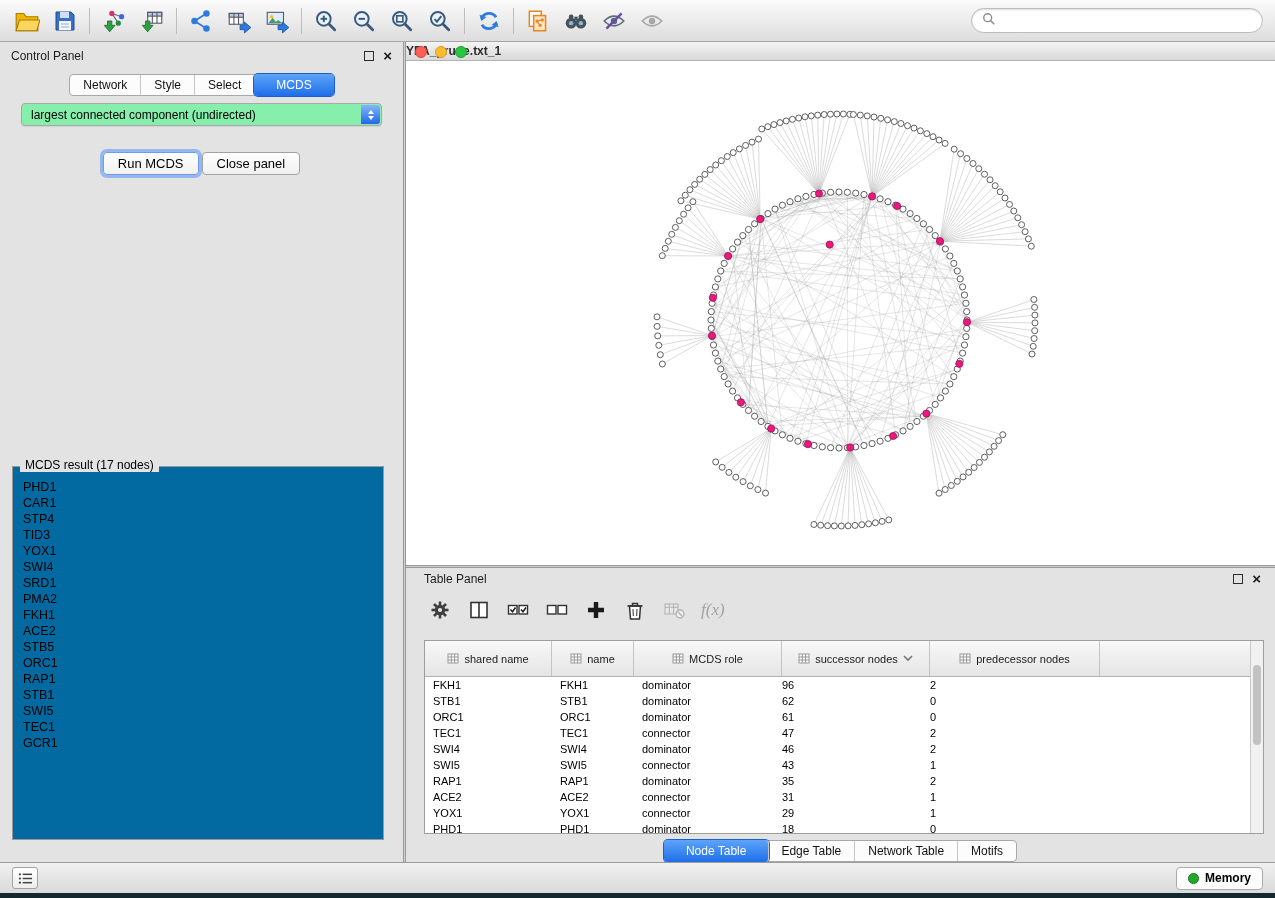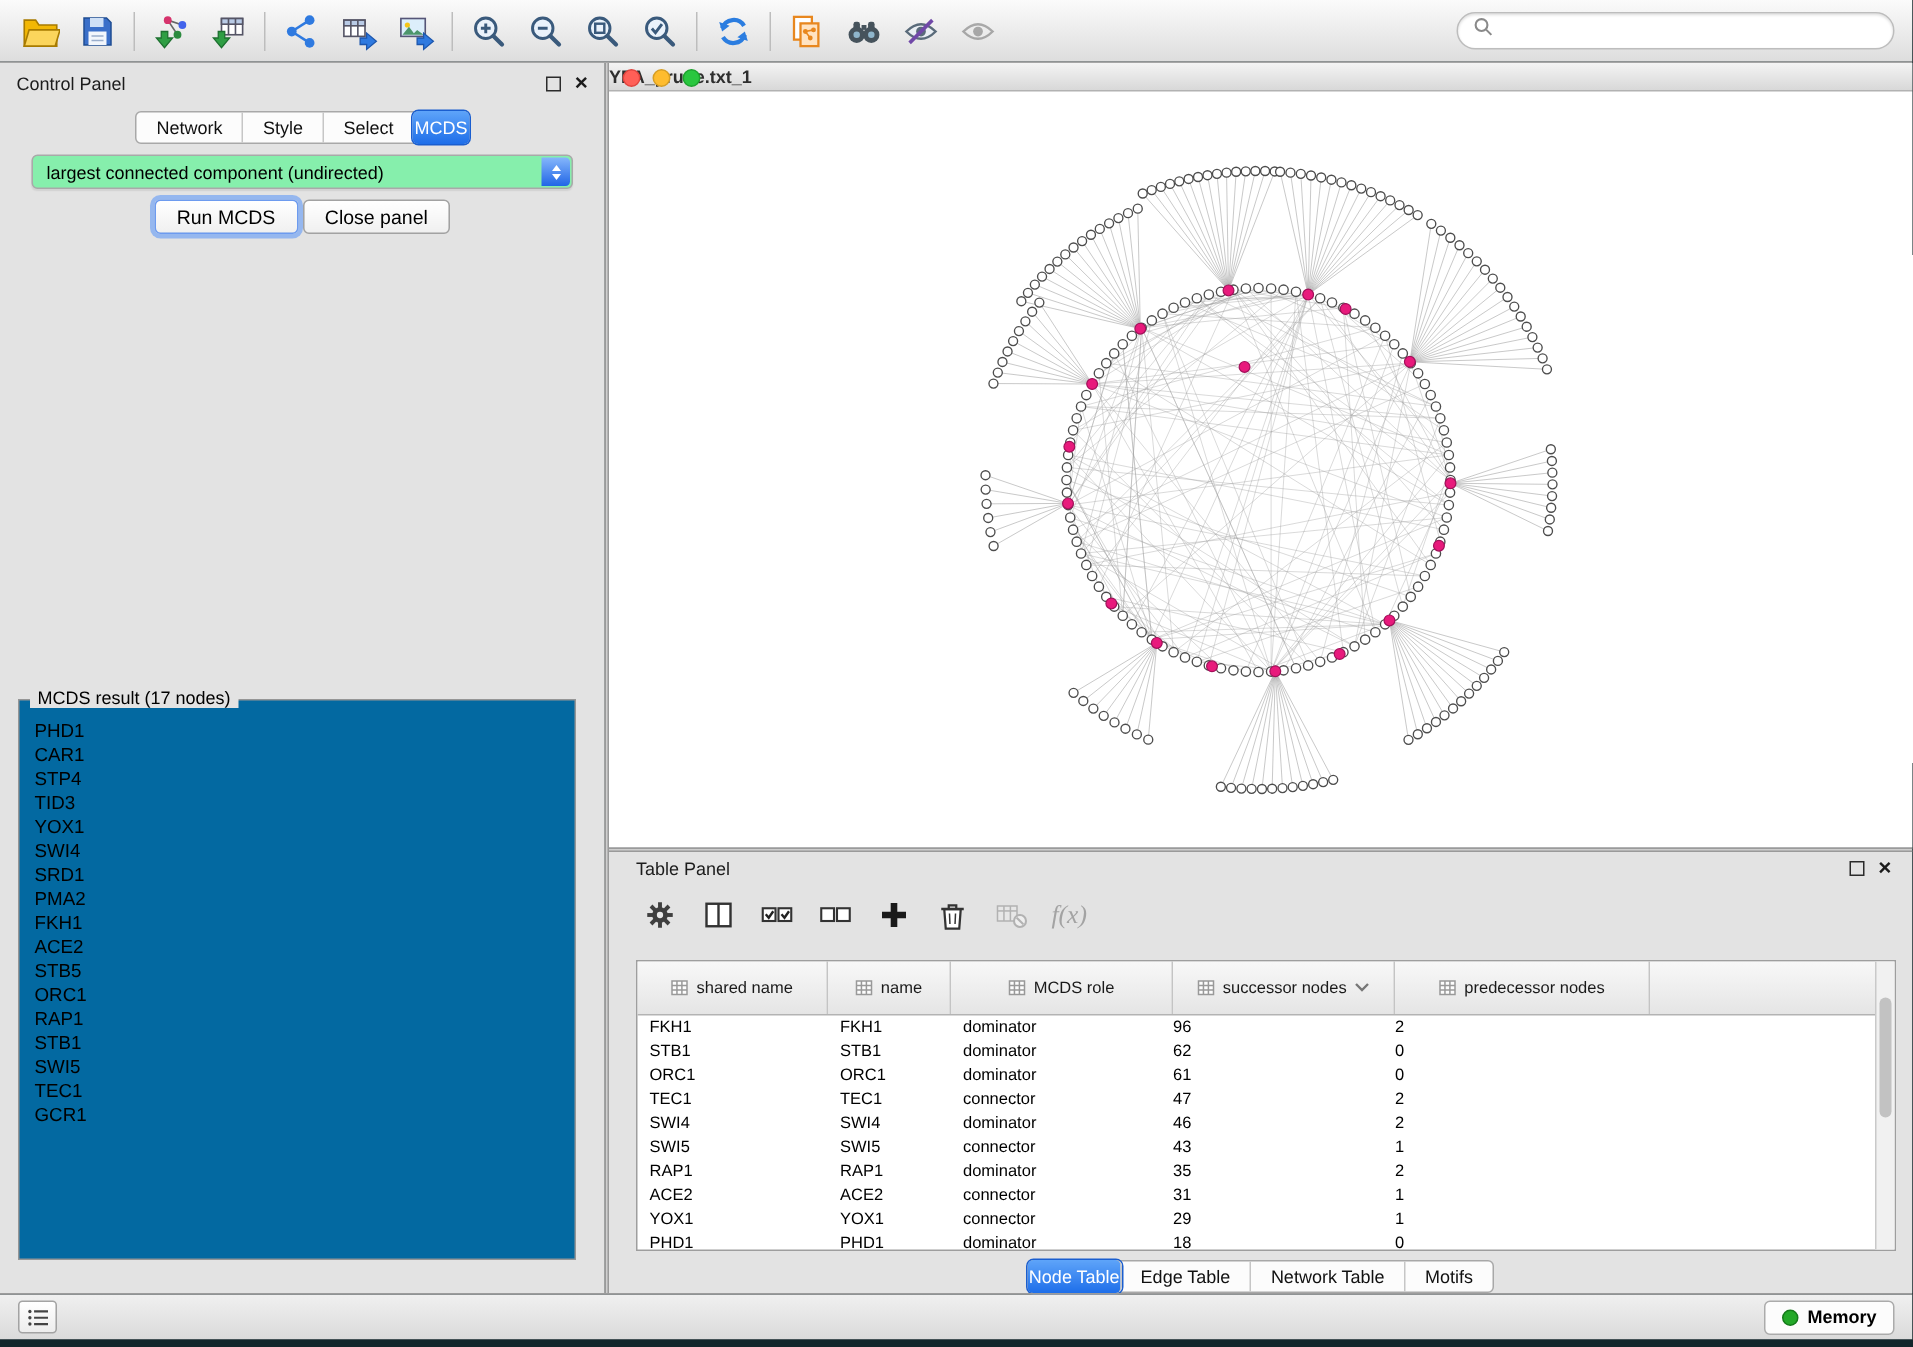--- a/index.html
+++ b/index.html
@@ -24,34 +24,34 @@
   .cp-header { height:28px; display:flex; align-items:center; padding:0 11px; font-size:12px; color:#1c1c1c; }
   .win-icons { margin-left:auto; display:flex; gap:9px; align-items:center; }
   .wbox { width:10px; height:10px; border:1.6px solid #2b2b2b; display:inline-block; }
   .wx { font-size:15px; font-weight:bold; color:#1b1b1b; line-height:10px; }
 
   .cp-tabs { display:flex; justify-content:center; margin-top:4px; }
   .tabseg { display:flex; background:#fcfcfc; border:1px solid #a8a8a8; border-radius:4px; }
   .tab { font-size:12px; color:#111; padding:3px 13px; border-right:1px solid #c6c6c6; cursor:default; }
   .tab:last-child { border-right:none; }
   .tab.active { background:linear-gradient(#5ea4f9,#1e6ee9); color:#fff; border-radius:4px;
-    margin:-1px; padding:4px 1px; box-shadow:0 0 0 1px #1a5ecf; }
+    margin:-1px; padding:4px 22px; box-shadow:0 0 0 1px #1a5ecf; }
 
   .opt-label { margin-top:22px; text-align:center; font-size:13px; color:#000; }
   .dropdown { position:relative; margin:7px auto 0 auto; width:361px; height:23px; background:#86efac;
     border:1px solid #a9a9a9; border-radius:4px; display:flex; align-items:center;
     font-size:12px; color:#000; padding-left:9px; box-shadow:0 1px 1px rgba(0,0,0,.08); }
   .dd-stepper { position:absolute; right:1px; top:1px; bottom:1px; width:19px;
     background:linear-gradient(#85b6fb,#2166e6); border-radius:0 3px 3px 0;
     display:flex; flex-direction:column; align-items:center; justify-content:center; gap:2px; }
   .dd-arrow { width:0; height:0; border-left:3.5px solid transparent; border-right:3.5px solid transparent; }
   .dd-arrow.up { border-bottom:4.5px solid #fff; }
   .dd-arrow.down { border-top:4.5px solid #fff; }
 
-  .cp-buttons { margin-top:7px; display:flex; justify-content:center; gap:3px; }
+  .cp-buttons { margin-top:26px; display:flex; justify-content:center; gap:3px; }
   .btn { height:23px; border:1px solid #a2a2a2; border-radius:4px; font-size:13px; color:#000;
     background:linear-gradient(#ffffff,#f0f0f0); padding:0 14px; font-family:inherit; cursor:default; }
   .btn.focus-ring { border-color:#6d9bef; box-shadow:0 0 0 3px rgba(86,148,250,.55); }
 
   .mcds-box { position:absolute; left:12px; top:424px; width:372px; height:374px;
     background:#0369a1; border:1px solid #969696; }
   .mcds-legend { position:absolute; top:-9px; left:7px; background:#e3e3e3; padding:0 5px;
     font-size:12px; color:#000; }
   .mcds-list { padding:12px 0 0 10px; font-size:12.5px; line-height:16px; color:#000; }
 

